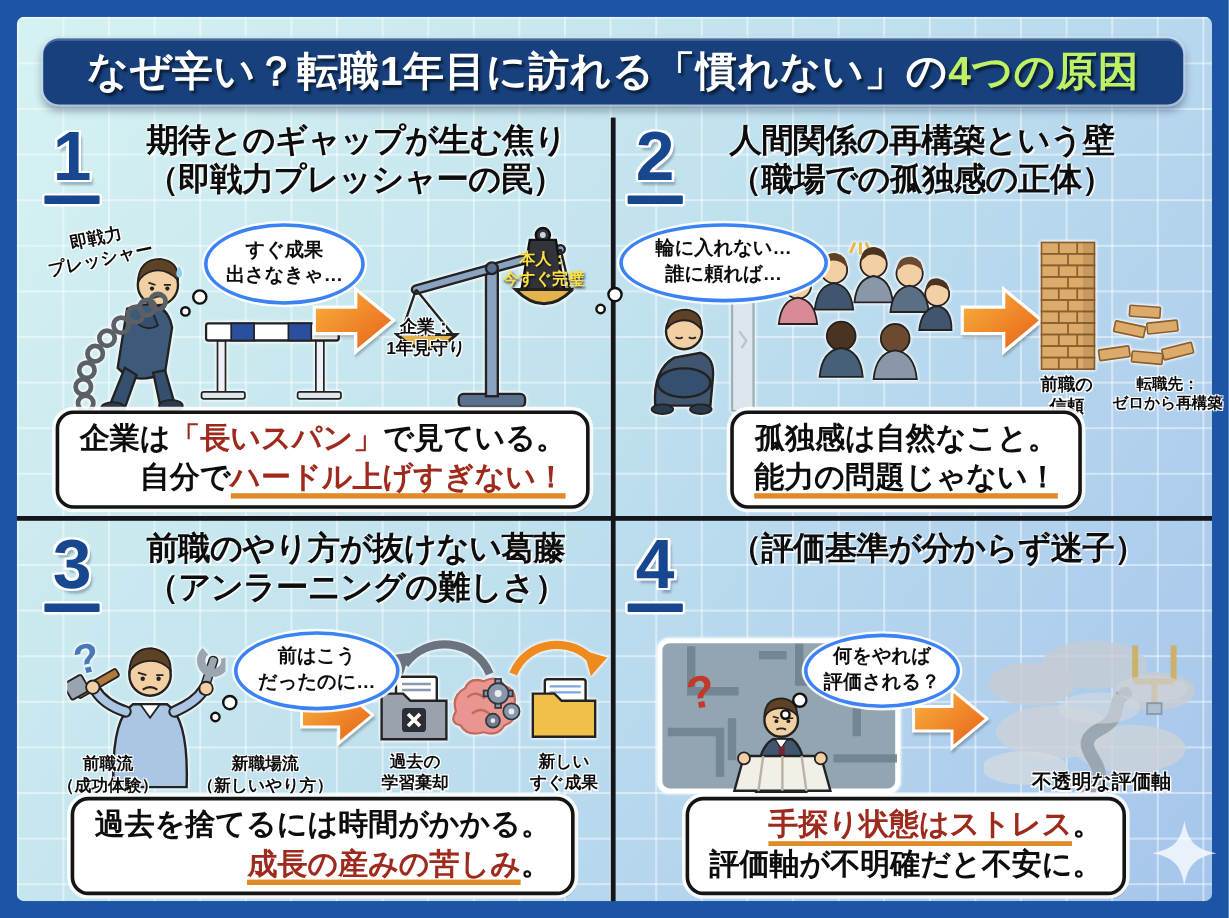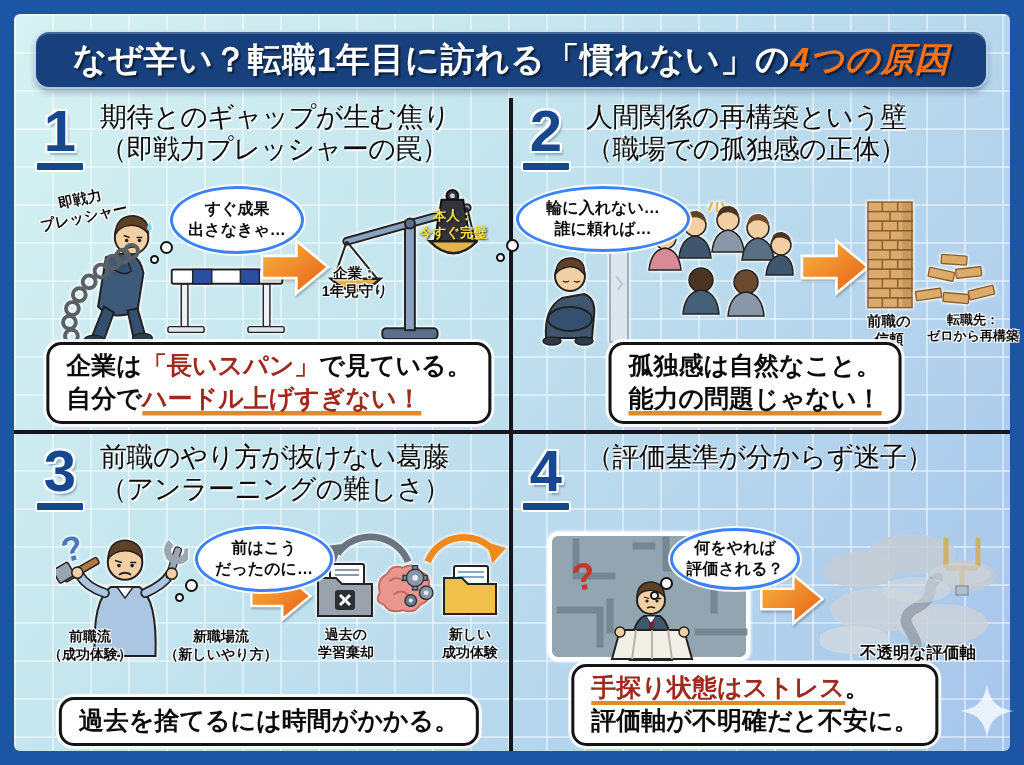--- a/index.html
+++ b/index.html
@@ -19,36 +19,36 @@
   }
   .div-v{position:absolute;left:509px;top:98px;width:4px;height:653px;background:#14161c;}
   .div-h{position:absolute;left:14px;top:430px;width:996px;height:4px;background:#14161c;}
   .title-bar{
     position:absolute;left:36px;top:32px;width:950px;height:55px;background:#17407c;
     border-radius:13px;display:flex;align-items:center;justify-content:center;
     box-shadow:0 0 0 2px rgba(210,230,245,.5),0 4px 7px rgba(10,30,70,.45),inset 0 2px 0 rgba(255,255,255,.22);
   }
   .title-text{font-size:34px;font-weight:900;color:#ffffff;letter-spacing:.5px;white-space:nowrap;
     text-shadow:2px 2px 2px rgba(0,0,0,.55);}
-  .title-gold{color:#f97316;font-style:italic;}
+  .title-gold{color:#bef264;}
   .quad{position:absolute;}
   .q1{left:28px;top:96px;width:482px;height:334px;}
   .q2{left:514px;top:96px;width:482px;height:334px;}
   .q3{left:28px;top:436px;width:482px;height:316px;}
   .q4{left:514px;top:436px;width:482px;height:316px;}
   .q-header{display:flex;align-items:flex-start;gap:14px;padding:6px 0 0 6px;height:84px;}
   .q-num-wrap{display:flex;flex-direction:column;align-items:center;min-width:52px;}
   .q-num{
     font-size:58px;font-weight:900;color:#17478f;line-height:1;
     text-shadow:2px 0 0 #fff,-2px 0 0 #fff,0 2px 0 #fff,0 -2px 0 #fff,
       2px 2px 0 #fff,-2px -2px 0 #fff,2px -2px 0 #fff,-2px 2px 0 #fff,3px 4px 2px rgba(20,40,80,.3);
   }
   .q-num-bar{width:46px;height:7px;background:#17478f;border-radius:1px;box-shadow:0 0 0 2px #fff;margin-top:3px;}
-  .q-title{font-size:27px;font-weight:400;color:#0d0d0d;line-height:1.18;letter-spacing:-.5px;
-    text-shadow:1.5px 1.5px 0 rgba(255,255,255,.85),-1px -1px 0 rgba(255,255,255,.6);white-space:nowrap;}
+  .q-title{font-size:27px;font-weight:700;color:#0d0d0d;line-height:1.18;letter-spacing:-.5px;
+    text-shadow:1.5px 1.5px 0 rgba(255,255,255,.85),-1px -1px 0 rgba(255,255,255,.6);white-space:nowrap;margin-left:22px;}
   .q-illo{position:relative;}
   .q1 .q-illo,.q2 .q-illo{height:166px;}
   .q3 .q-illo,.q4 .q-illo{height:150px;}
   svg.illo{position:absolute;filter:drop-shadow(0 0 1.5px #fff) drop-shadow(0 0 1.5px rgba(255,255,255,.9));}
   .arrow{position:absolute;filter:drop-shadow(1px 2px 1px rgba(0,0,0,.25));}
   .bubble{
     position:absolute;background:#fff;border:3px solid #3b82f6;border-radius:50%;
     display:flex;align-items:center;justify-content:center;text-align:center;
     font-size:16px;font-weight:800;line-height:1.3;white-space:pre-line;color:#0d0d0d;
     box-shadow:0 0 0 2px rgba(255,255,255,.9);z-index:3;
@@ -58,21 +58,21 @@
   .bubble::before{content:"";position:absolute;width:5px;height:5px;border-radius:50%;background:#fff;
     border:2px solid #111;left:-23px;bottom:-13px;}
   .illo-label{
     position:absolute;font-size:14.5px;font-weight:800;color:#0d0d0d;text-align:center;line-height:1.25;
     white-space:pre-line;
     text-shadow:1px 1px 0 #fff,-1px 1px 0 #fff,1px -1px 0 #fff,-1px -1px 0 #fff;
   }
   .msg{
     position:absolute;bottom:6px;left:50%;transform:translateX(-50%);
     background:#fff;border:3.5px solid #141414;border-radius:15px;
-    padding:4px 17px 7px;text-align:left;font-size:25px;font-weight:900;line-height:1.3;
+    padding:4px 17px 7px;text-align:right;font-size:25px;font-weight:900;line-height:1.3;
     color:#0d0d0d;white-space:nowrap;
     box-shadow:0 0 0 3px rgba(255,255,255,.9),2px 3px 0 rgba(0,0,0,.18);
   }
   .red{color:#9e2a1d;}
   .u{background-image:linear-gradient(#e08a28,#e08a28);background-repeat:no-repeat;
     background-size:100% 4.5px;background-position:0 100%;padding-bottom:4px;}
   .sparkle{position:absolute;left:960px;top:684px;width:54px;height:54px;}
 </style>
 </head>
 <body>
@@ -360,24 +360,25 @@
       </svg>
       <svg class="illo" style="left:414px;top:38px;" width="56" height="52" viewBox="0 0 56 52">
         <rect x="12" y="2" width="34" height="24" rx="2" fill="#fff" stroke="#222" stroke-width="2"></rect>
         <line x1="16" y1="8" x2="42" y2="8" stroke="#7aa8d8" stroke-width="2"></line>
         <line x1="16" y1="13" x2="42" y2="13" stroke="#7aa8d8" stroke-width="2"></line>
         <path d="M2,14 L20,14 L26,20 L54,20 L54,50 L2,50 Z" fill="#f0c04a" stroke="#222" stroke-width="2"></path>
       </svg>
       <div class="illo-label" style="left:278px;top:100px;width:80px;font-size:14px;">過去の
 学習棄却</div>
       <div class="illo-label" style="left:406px;top:100px;width:72px;font-size:14px;">新しい
-成功体験</div>
+すぐ成果</div>
     </div>
     <div class="msg">
       <div><span>過去を捨てるには時間がかかる。</span></div>
+      <div><span class="red u">成長の産みの苦しみ</span><span>。</span></div>
     </div>
   </div>
 
   <div class="quad q4">
     <div class="q-header">
       <div class="q-num-wrap">
         <div class="q-num">4</div>
         <div class="q-num-bar"></div>
       </div>
       <div class="q-title">

